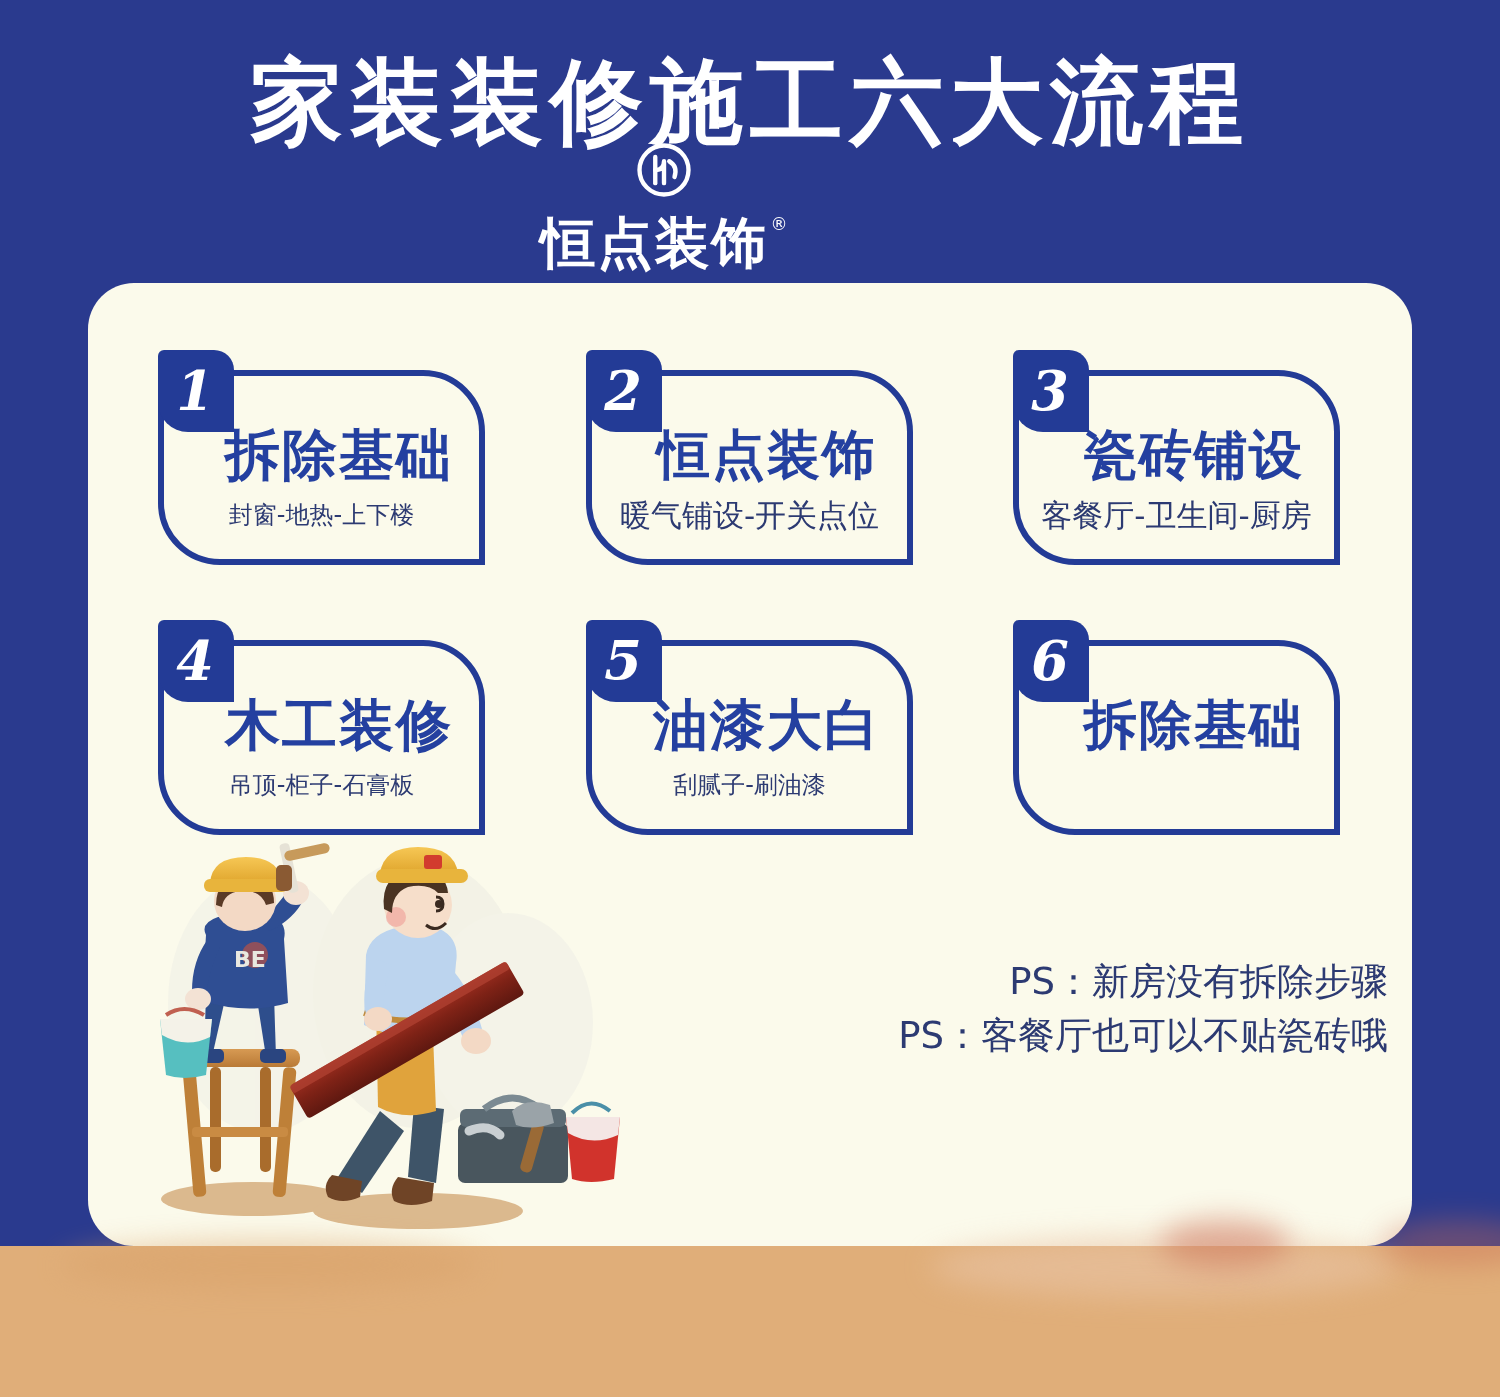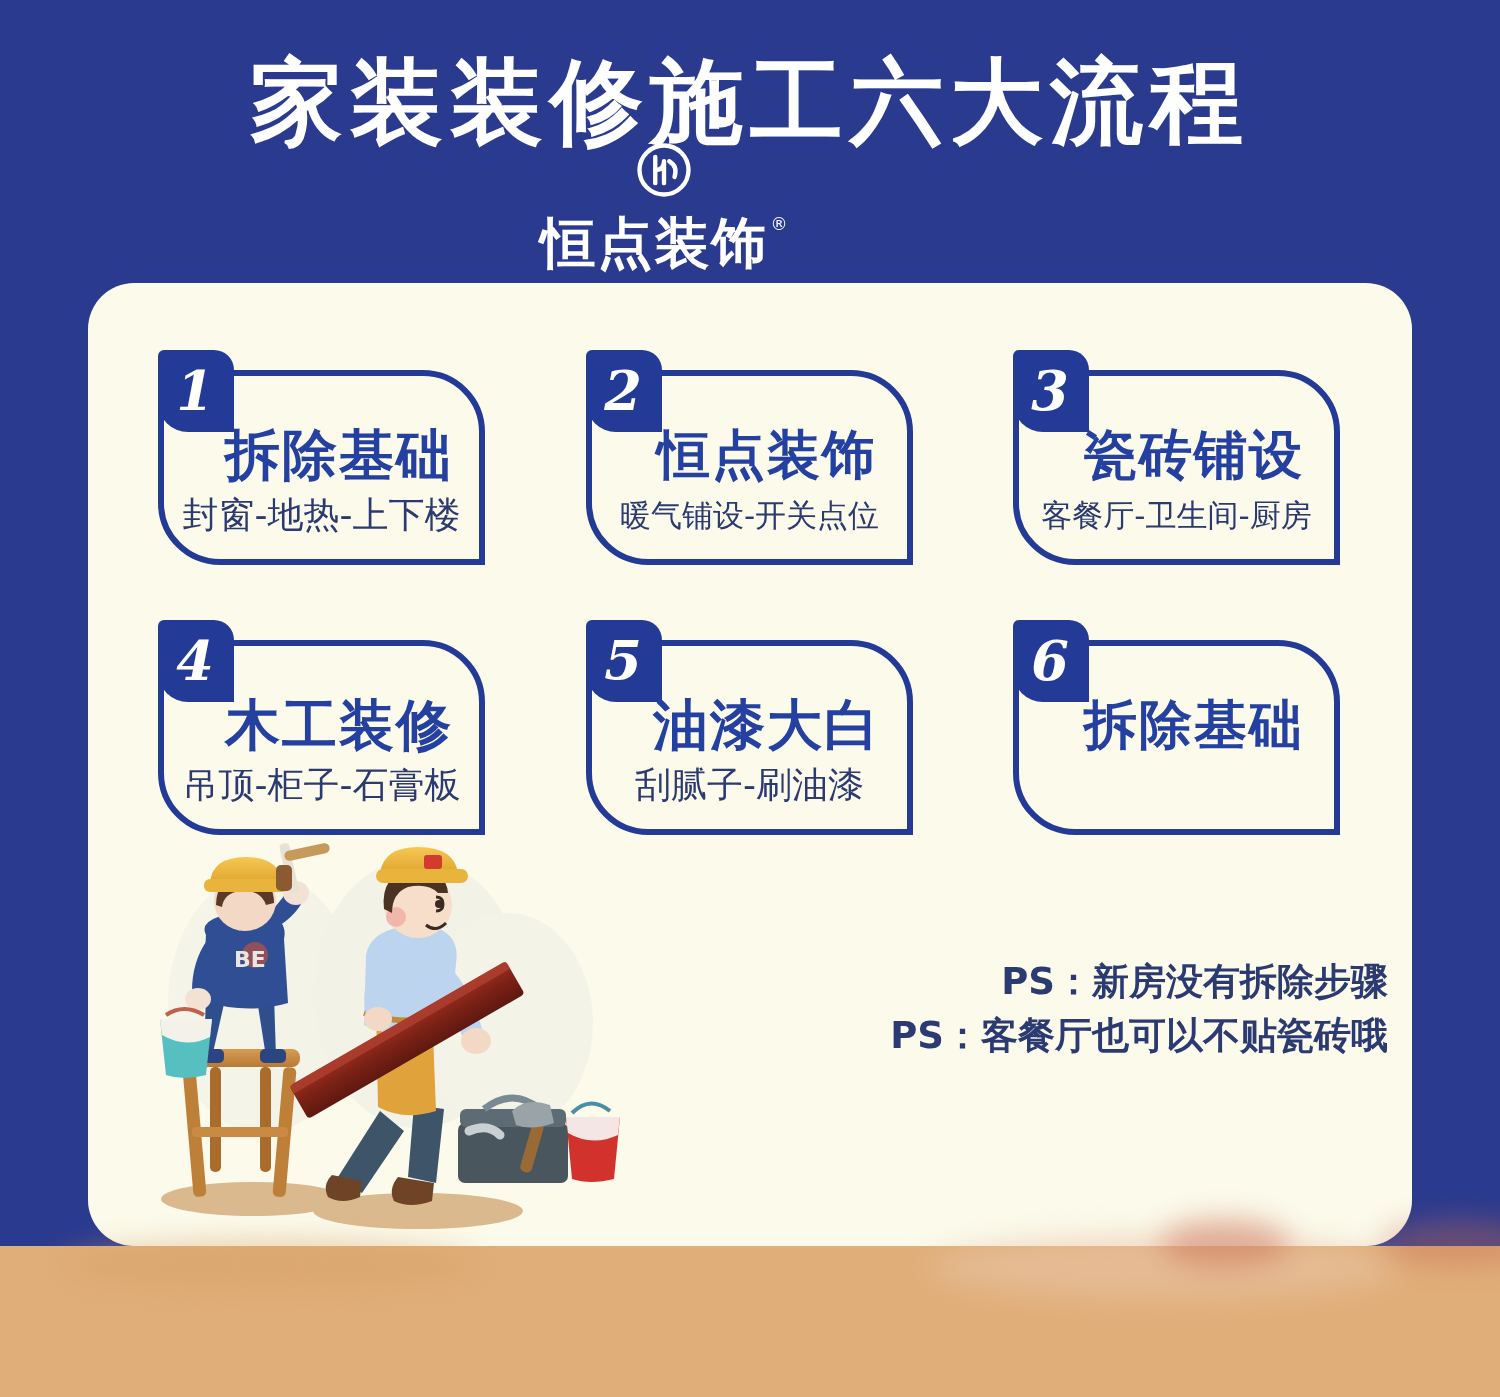--- a/index.html
+++ b/index.html
@@ -77,32 +77,32 @@
     font-style:italic;font-family:"DejaVu Serif","Liberation Serif",serif;
     padding-right:2px;box-sizing:border-box;
   }
   .card .card-title{
     position:absolute;left:0;top:76px;width:362px;text-align:center;
     color:#2440A0;font-size:55px;line-height:58px;font-weight:bold;letter-spacing:2px;
     white-space:nowrap;font-family:"DejaVu Sans","Liberation Sans",sans-serif;
   }
   .card .card-sub{
     position:absolute;left:-6px;top:146px;width:339px;text-align:center;
-    color:#2C3A72;font-size:36px;line-height:38px;font-weight:normal;letter-spacing:0px;
+    color:#2C3A72;font-size:24px;line-height:38px;font-weight:normal;letter-spacing:0px;
     white-space:nowrap;font-family:"DejaVu Sans","Liberation Sans",sans-serif;
   }
   .card.wide .card-title{font-size:53px;}
   .card.wide .card-sub{font-size:31px;}
 
   
   #ps-notes{
     position:absolute;left:700px;top:672px;width:600px;text-align:right;
   }
   .ps-line{
-    color:#2C3A72;font-size:37px;line-height:54px;font-weight:bold;white-space:nowrap;
+    color:#2C3A72;font-size:37px;line-height:54px;font-weight:normal;white-space:nowrap;
     font-family:"DejaVu Sans","Liberation Sans",sans-serif;
   }
 
   
   #illustration{position:absolute;left:0px;top:560px;width:560px;height:403px;}
   #illustration svg{display:block;}
 
   
   #ground{
     position:absolute;left:0;top:1246px;width:1500px;height:151px;

